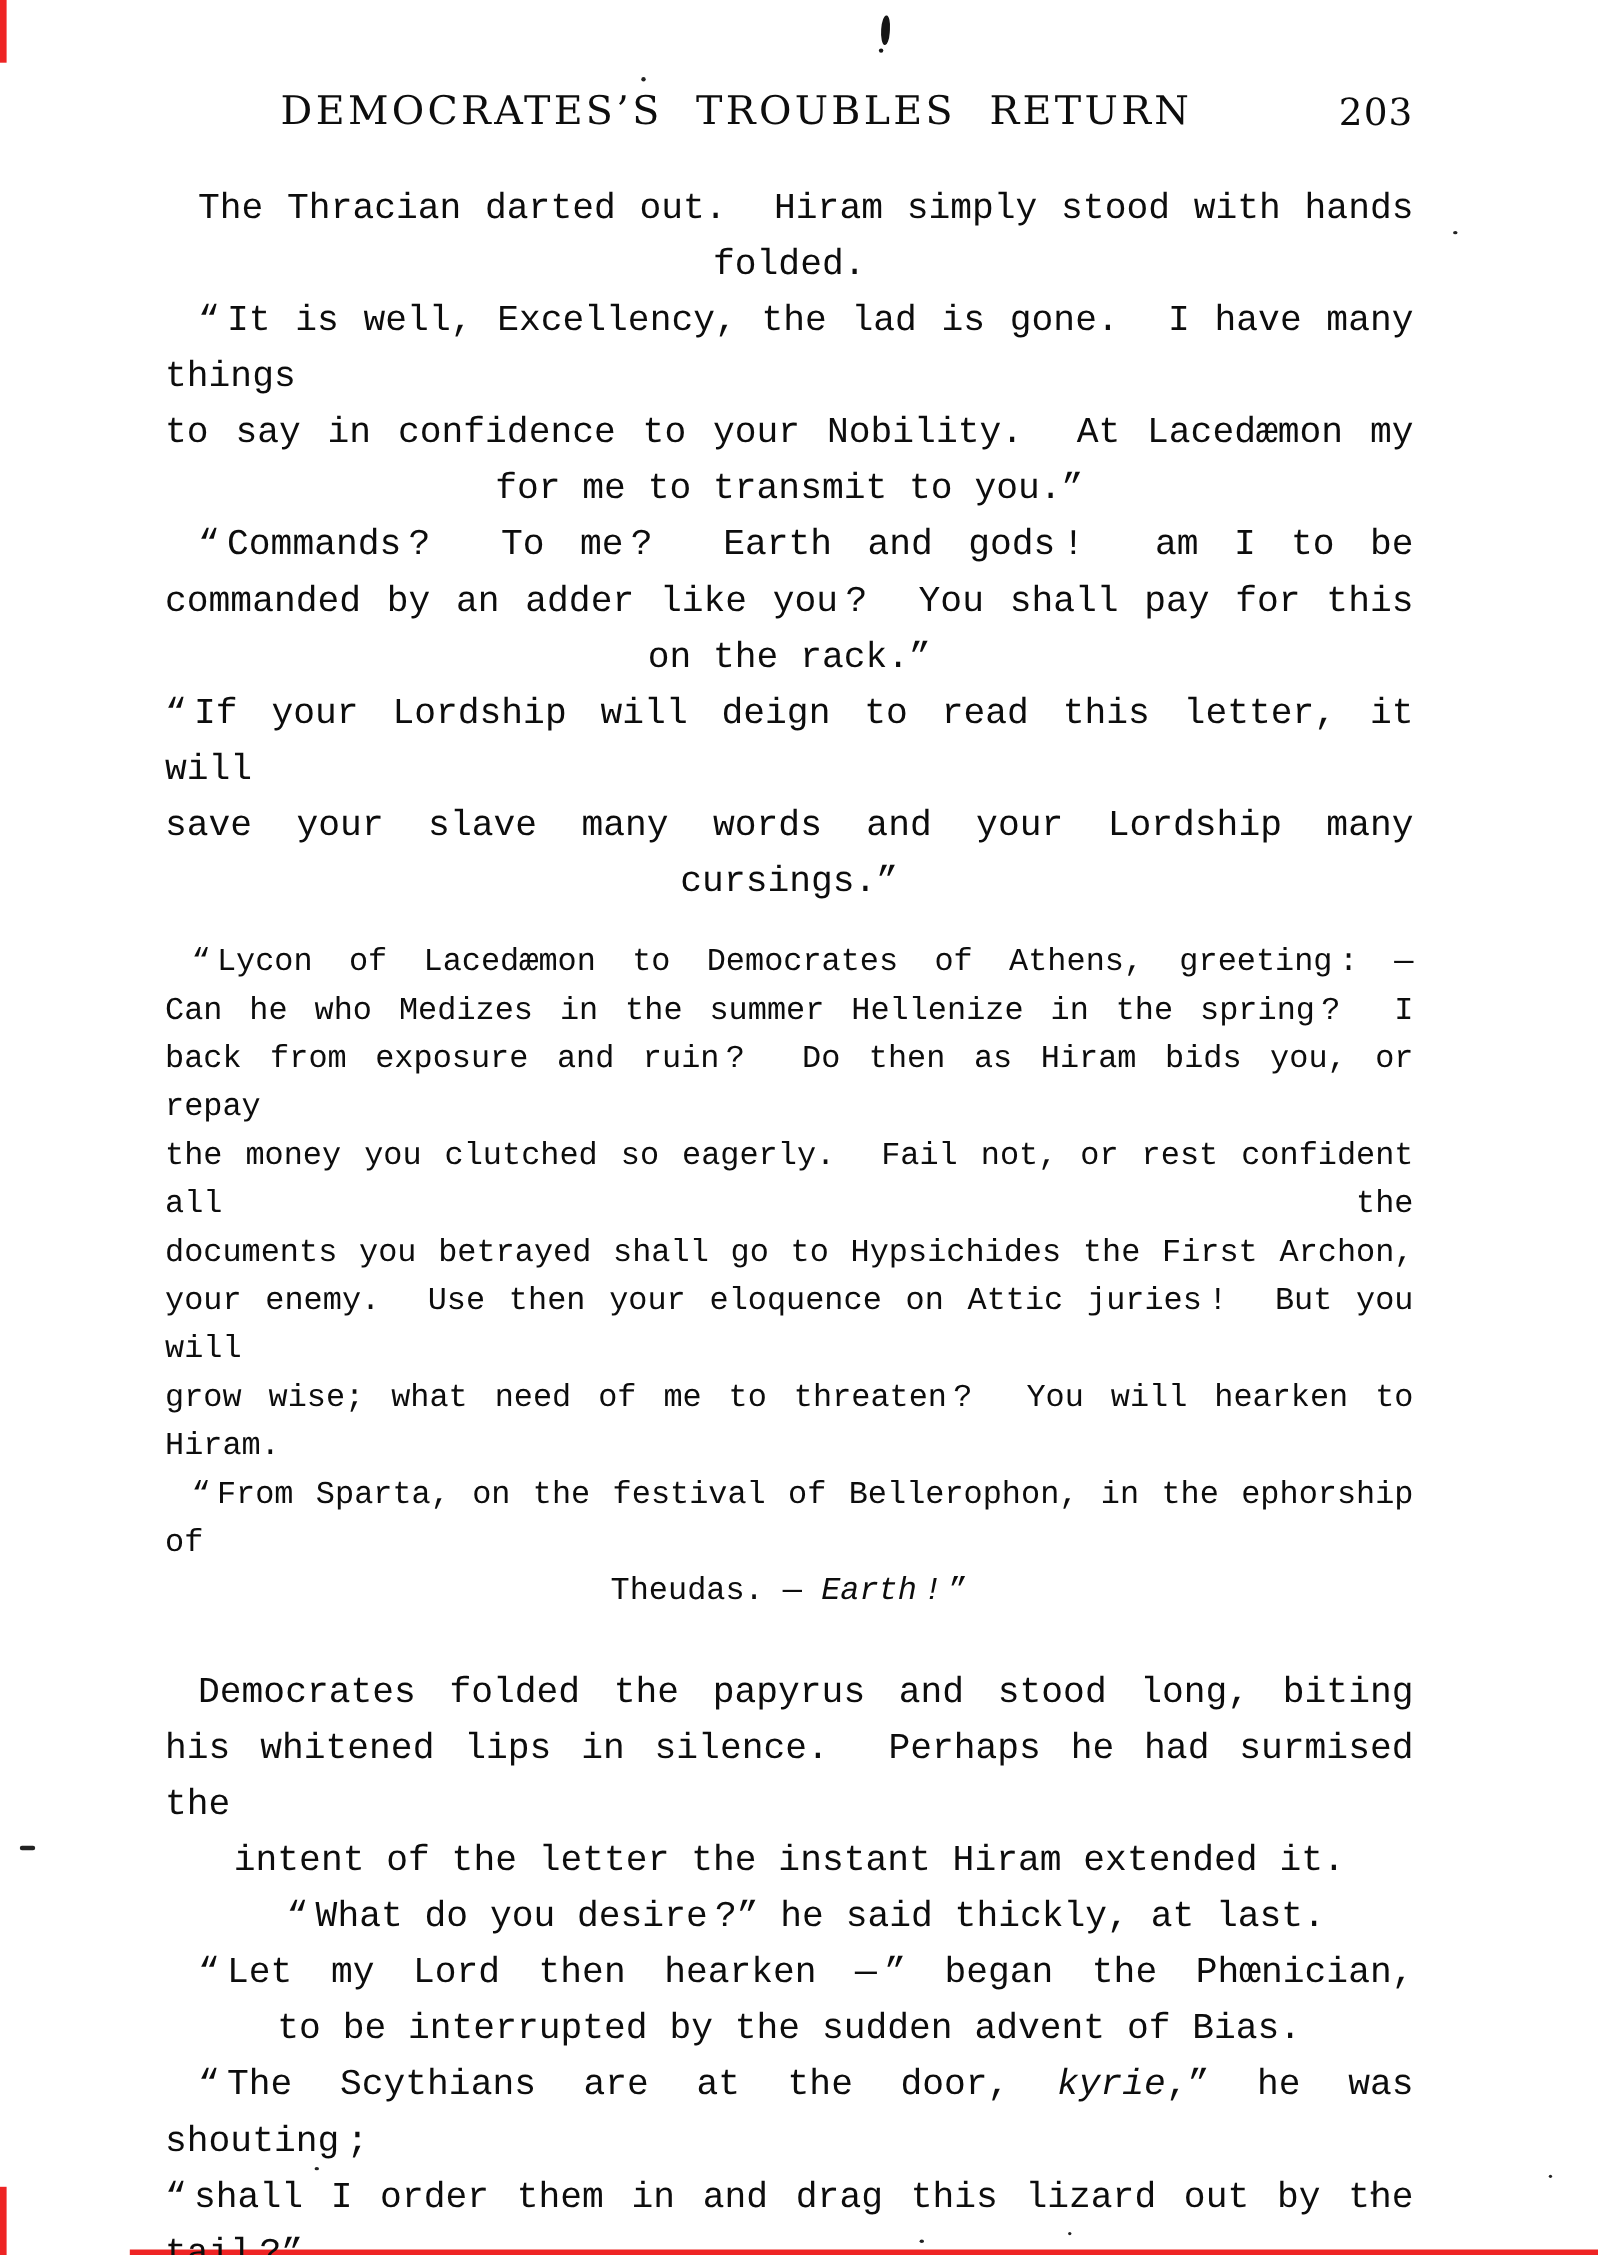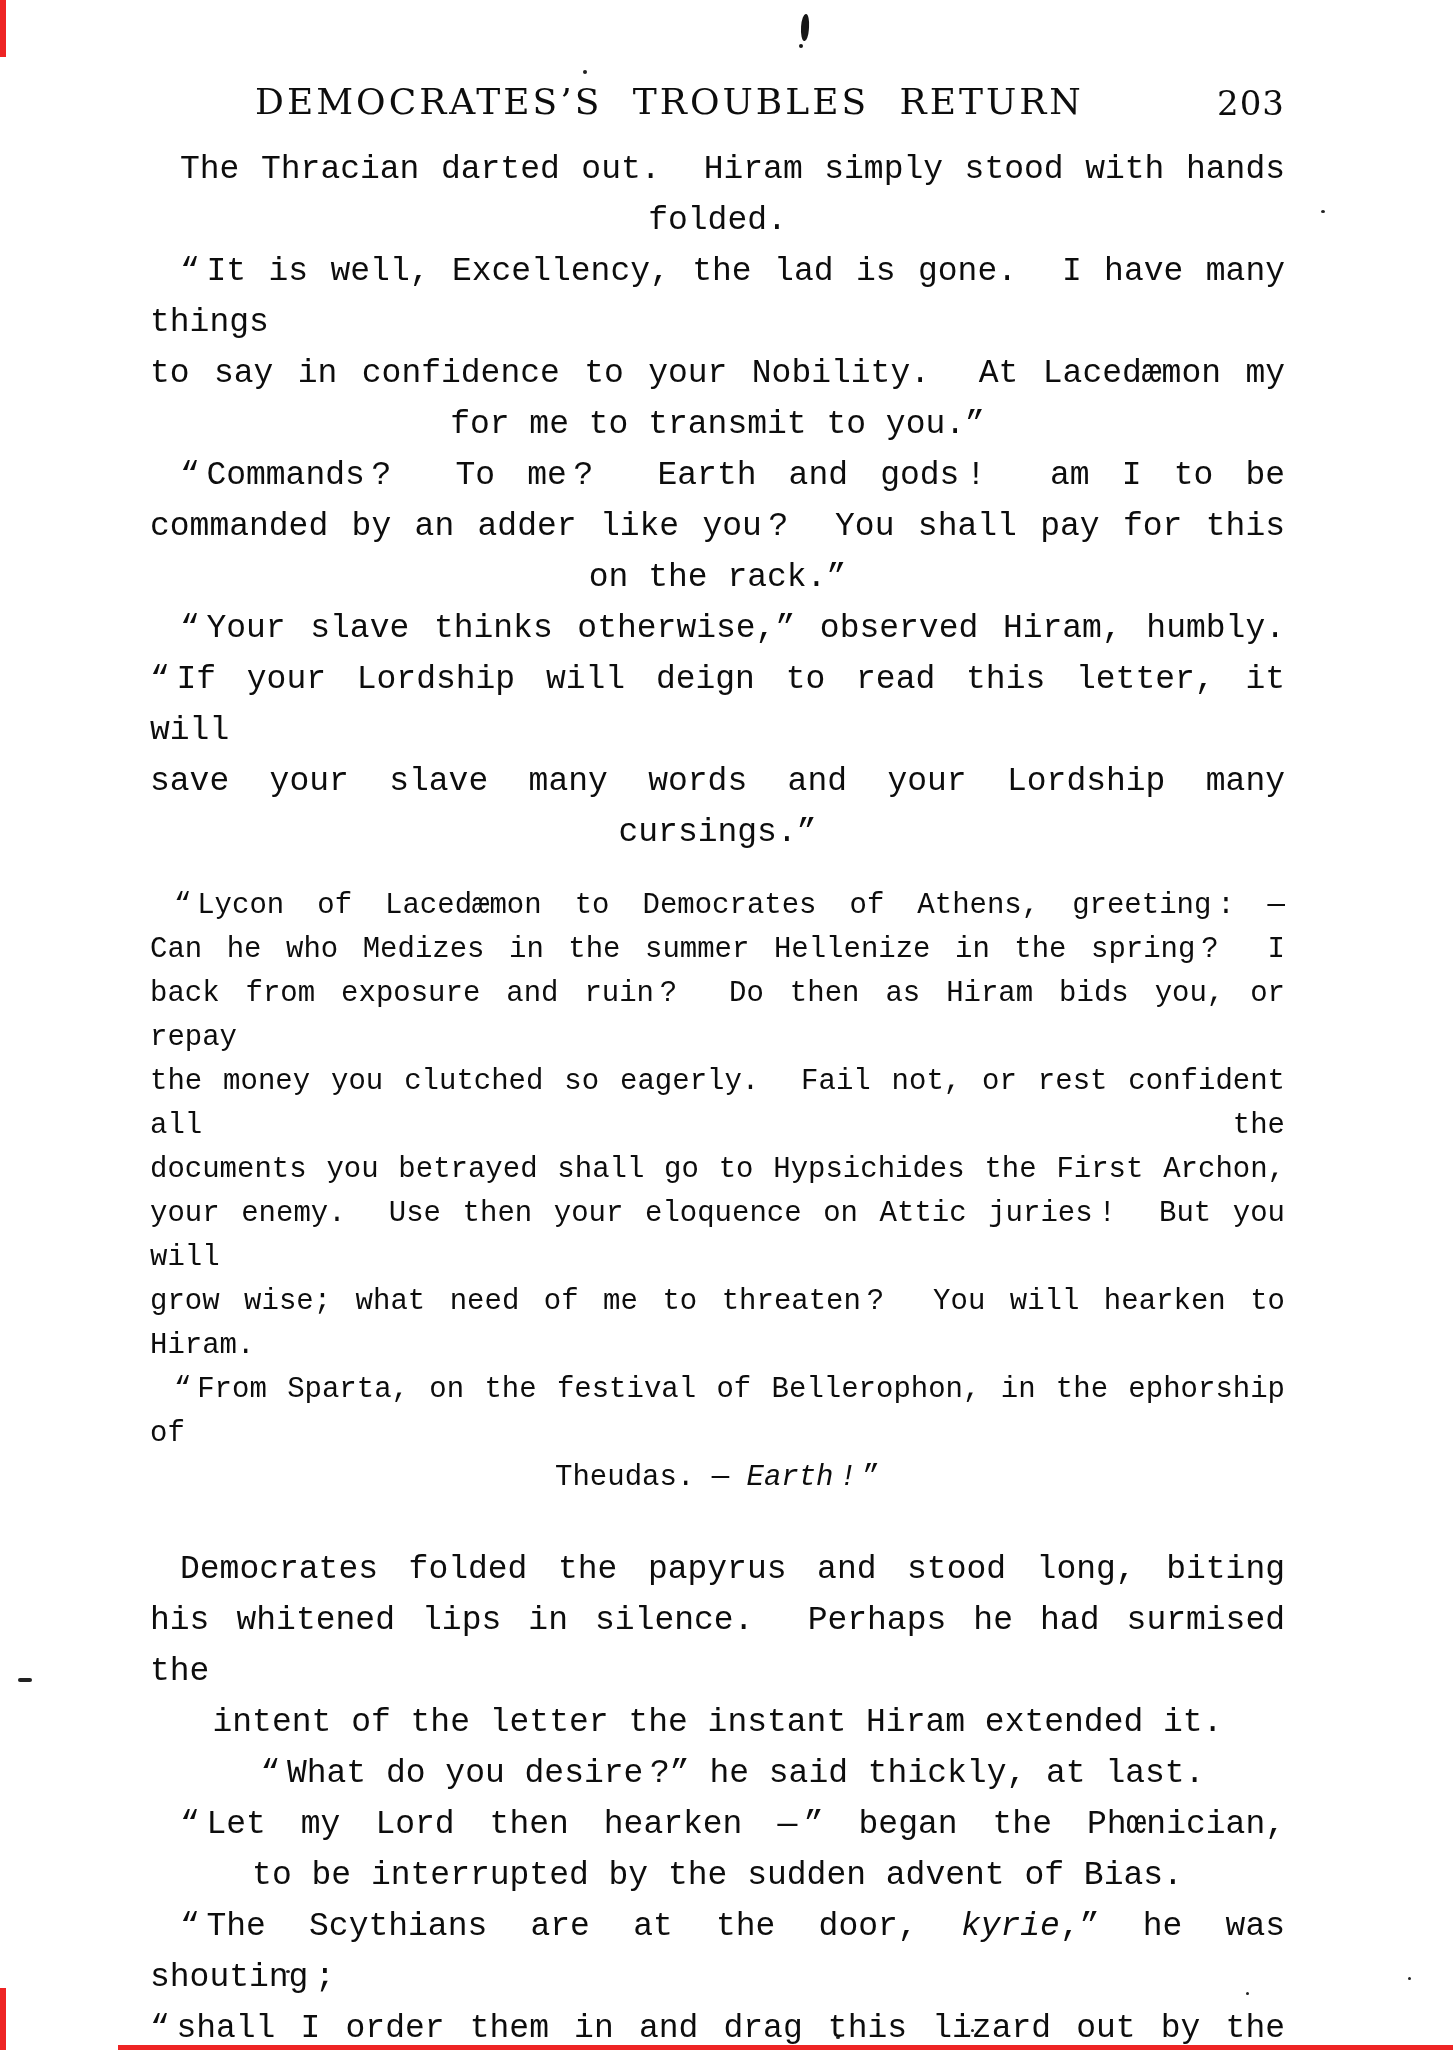--- a/index.html
+++ b/index.html
@@ -7,21 +7,21 @@
     position:relative;
     width:1453px; height:2050px;
     background:#ffffff;
     overflow:hidden;
     font-family:"DejaVu Serif","Liberation Serif",serif;
     color:#0d0d0d;
   }
   .content {
     position:absolute; left:150px; top:80px; width:1135px;
   }
-  .header { position:relative; height:44px; margin-bottom:20px; }
+  .header { position:relative; height:44px; margin-bottom:40px; }
   .header-title {
     display:block; text-align:center;
     transform:translateX(-48px);
     font-size:36px; line-height:44px;
     letter-spacing:3px; word-spacing:16px;
     white-space:nowrap;
   }
   .page-number {
     position:absolute; right:0; top:1px;
     font-size:34px; line-height:44px; letter-spacing:1px;
@@ -83,21 +83,20 @@
           <div class="line j ind">“ It is well, Excellency, the lad is gone.  I have many things</div>
           <div class="line j">to say in confidence to your Nobility.  At Lacedæmon my</div>
           <div class="line">for me to transmit to you.”</div>
         </div>
         <div class="para main">
           <div class="line j ind">“ Commands ?  To me ?  Earth and gods !  am I to be</div>
           <div class="line j">commanded by an adder like you ?  You shall pay for this</div>
           <div class="line">on the rack.”</div>
         </div>
         <div class="para main">
-          <div class="line j ind">“ Your slave thinks otherwise,” observed Hiram, humbly.</div>
           <div class="line j">“ If your Lordship will deign to read this letter, it will</div>
           <div class="line j">save your slave many words and your Lordship many</div>
           <div class="line">cursings.”</div>
         </div>
         <div class="para letter">
           <div class="line j ind">“ Lycon of Lacedæmon to Democrates of Athens, greeting : —</div>
           <div class="line j">Can he who Medizes in the summer Hellenize in the spring ?  I</div>
           <div class="line j">back from exposure and ruin ?  Do then as Hiram bids you, or repay</div>
           <div class="line j">the money you clutched so eagerly.  Fail not, or rest confident all the</div>
           <div class="line j">documents you betrayed shall go to Hypsichides the First Archon,</div>

